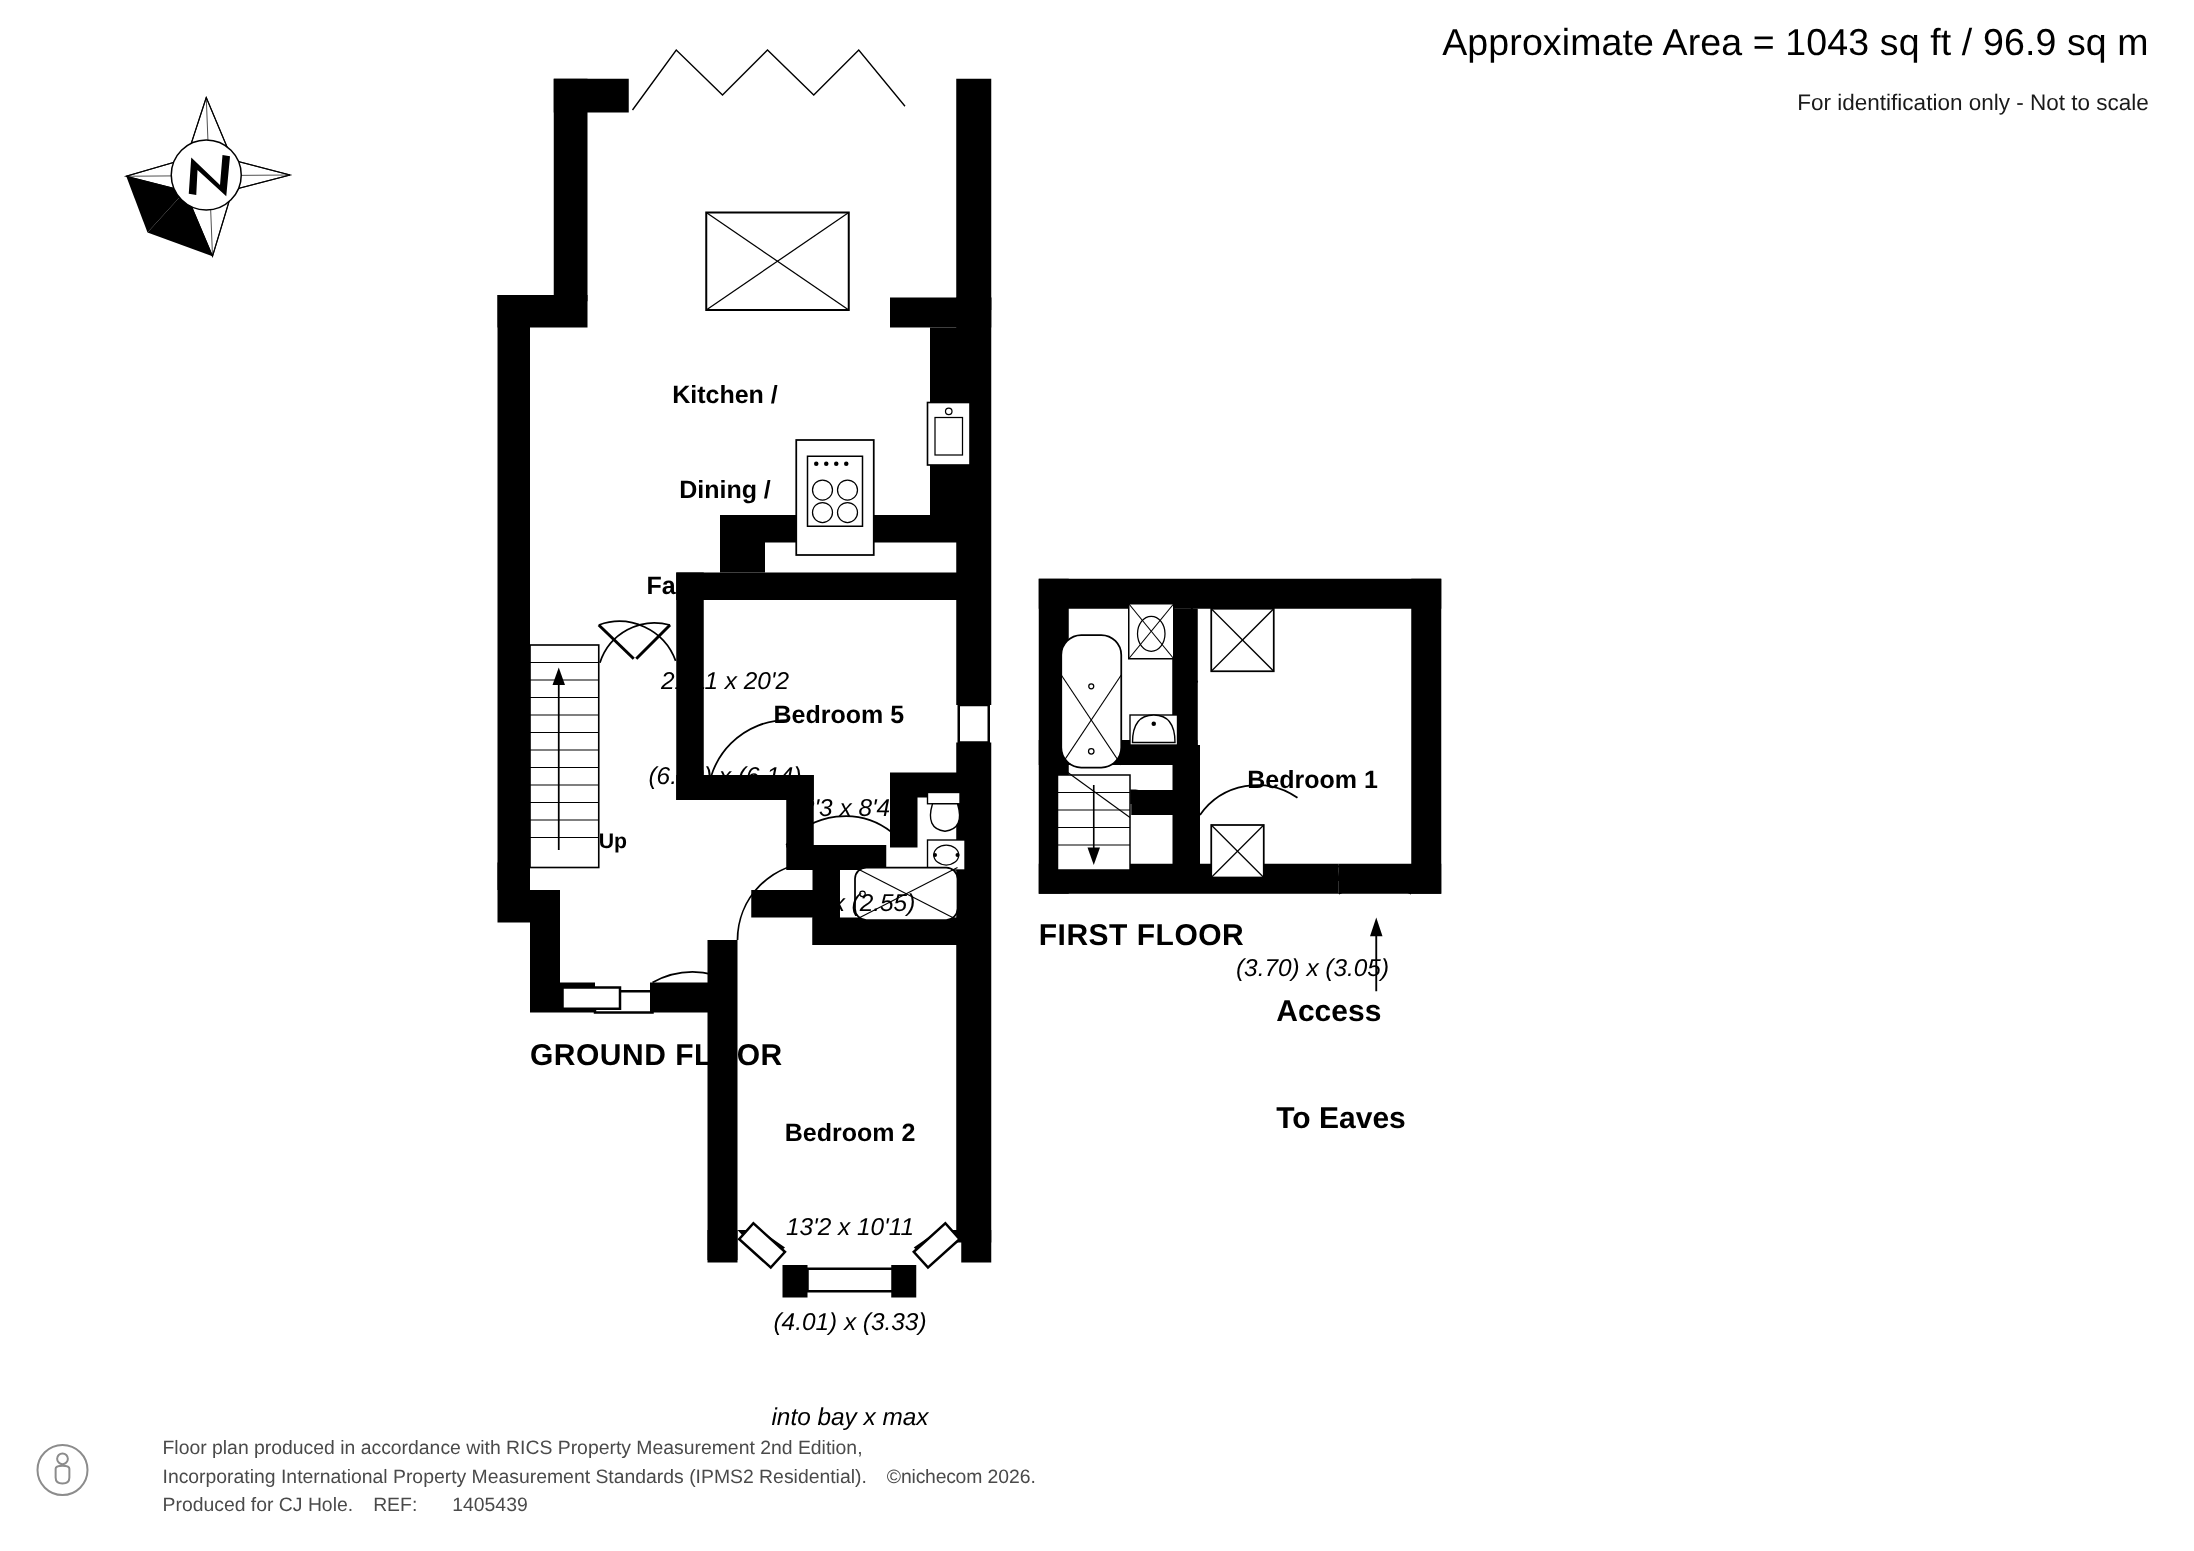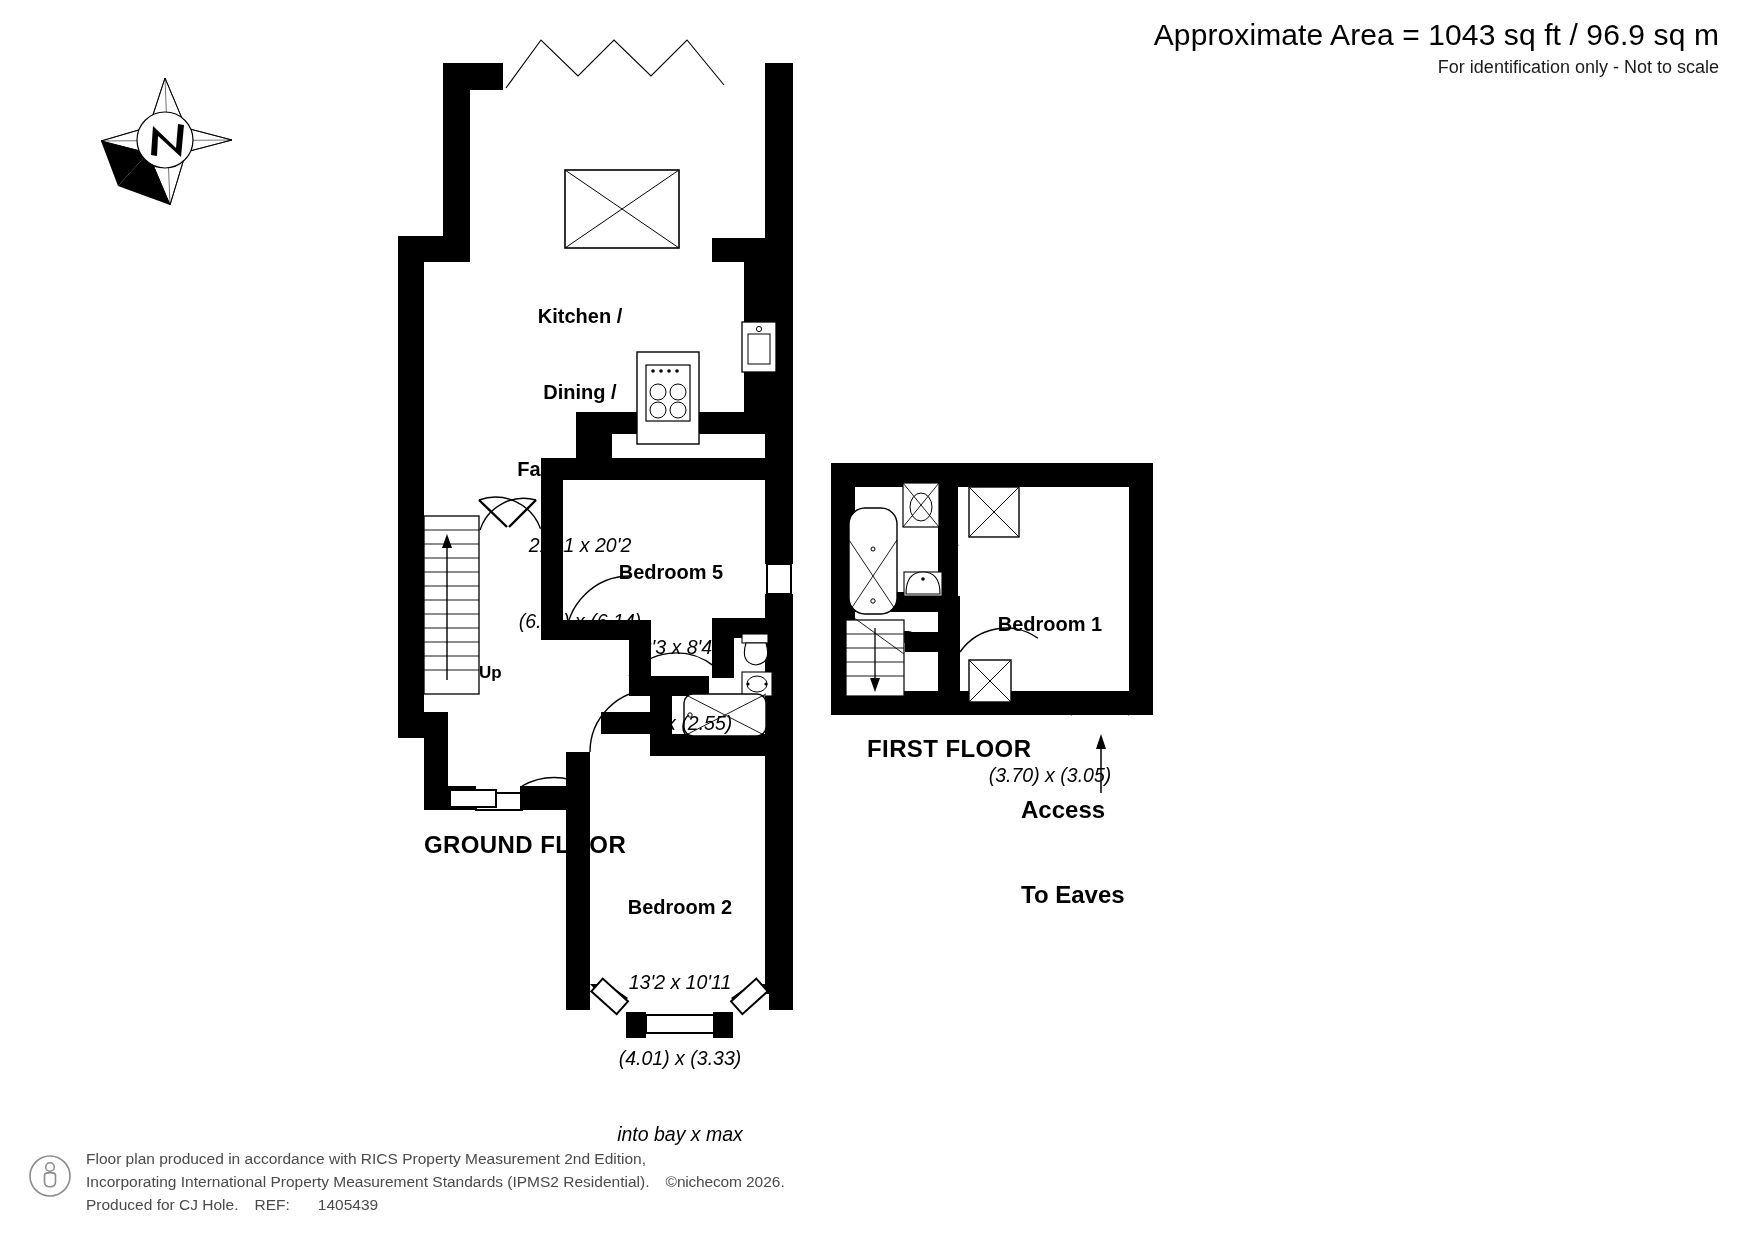--- a/index.html
+++ b/index.html
@@ -32,21 +32,21 @@
   .txt { position: absolute; white-space: pre; }
   .area-line {
     right: 36px;
     top: 18px;
     font-size: 30px;
     letter-spacing: 0.1px;
     text-align: right;
   }
   .ident-line {
     right: 36px;
-    top: 57px;
+    top: 72px;
     font-size: 18px;
     color: #1a1a1a;
     text-align: right;
   }
   .room-label {
     text-align: center;
     line-height: 1.30;
     font-size: 19.5px;
   }
   .room-label .rname {
@@ -83,21 +83,21 @@
     width: 44px; height: 44px;
     flex: 0 0 44px;
     margin-top: 6px;
   }
   #footer .lines {
     margin-left: 14px;
     font-size: 15.5px;
     line-height: 1.47;
     color: #4a4a4a;
   }
-  #footer .lines .l { display: block; white-space: pre; }
+  #footer .lines .l { display: block; white-space: pre; margin-left: 44px; }
   .logo-mark {
     font-style: normal;
     letter-spacing: -0.2px;
   }
   .ref-gap { display: inline-block; width: 28px; }
   .copy-gap { display: inline-block; width: 16px; }
 </style>
 </head>
 <body>
 
@@ -403,21 +403,21 @@
   <div class="txt room-label" style="left:930px; top:560px; width:240px;">
     <span class="rname">Bedroom 1</span>
     <span class="rdim">12'2 x 10'</span>
     <span class="rdim">(3.70) x (3.05)</span>
   </div>
 
   <div class="txt stair-word" style="left:479px; top:663px;">Up</div>
   <div class="txt stair-word" style="left:903px; top:628px;">Down</div>
 
   <div class="txt floor-title" style="left:396px; top:831px;margin-left:28px;">GROUND FLOOR</div>
-  <div class="txt floor-title" style="left:831px; top:735px;margin-left:36px;">FIRST FLOOR</div>
+  <div class="txt floor-title" style="left:831px; top:735px;">FIRST FLOOR</div>
 
   <div class="txt eaves-label" style="left:1021px; top:739px; width:160px;">
     <span style="display:block;">Access</span>
     <span style="display:block;">To Eaves</span>
   </div>
 
   <div id="footer">
     <svg class="badge" viewBox="0 0 44 44">
       <circle cx="22" cy="22" r="20" fill="none" stroke="#8c8c8c" stroke-width="1.6"></circle>
       <circle cx="22" cy="13" r="4.3" fill="none" stroke="#8c8c8c" stroke-width="1.6"></circle>

